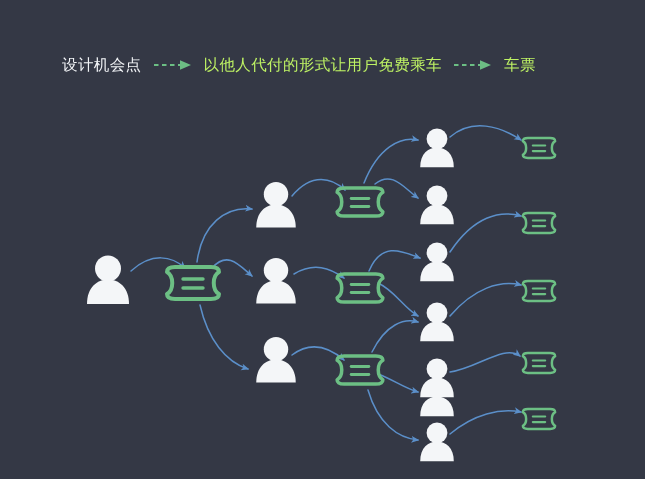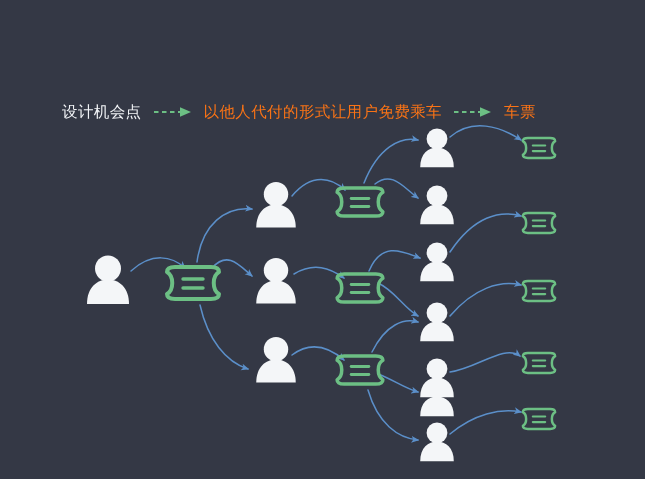--- a/index.html
+++ b/index.html
@@ -24,29 +24,28 @@
   
   .legend {
     position: absolute;
     left: 62px;
     top: 50px;
     height: 30px;
     display: flex;
     align-items: center;
     gap: 0;
     white-space: nowrap;
-    margin-top: 47px;
   }
   .legend-label {
     font-size: 15.5px;
     line-height: 1;
     letter-spacing: 0.4px;
   }
   .legend-label.white { color: #f2f4f7; }
-  .legend-label.green { color: #f97316; }
+  .legend-label.green { color: #bef264; }
 
   .legend-arrow {
     display: inline-flex;
     align-items: center;
     margin: 0 11px;
   }
   .legend-arrow svg { display: block; }
 
   
   #edges {

